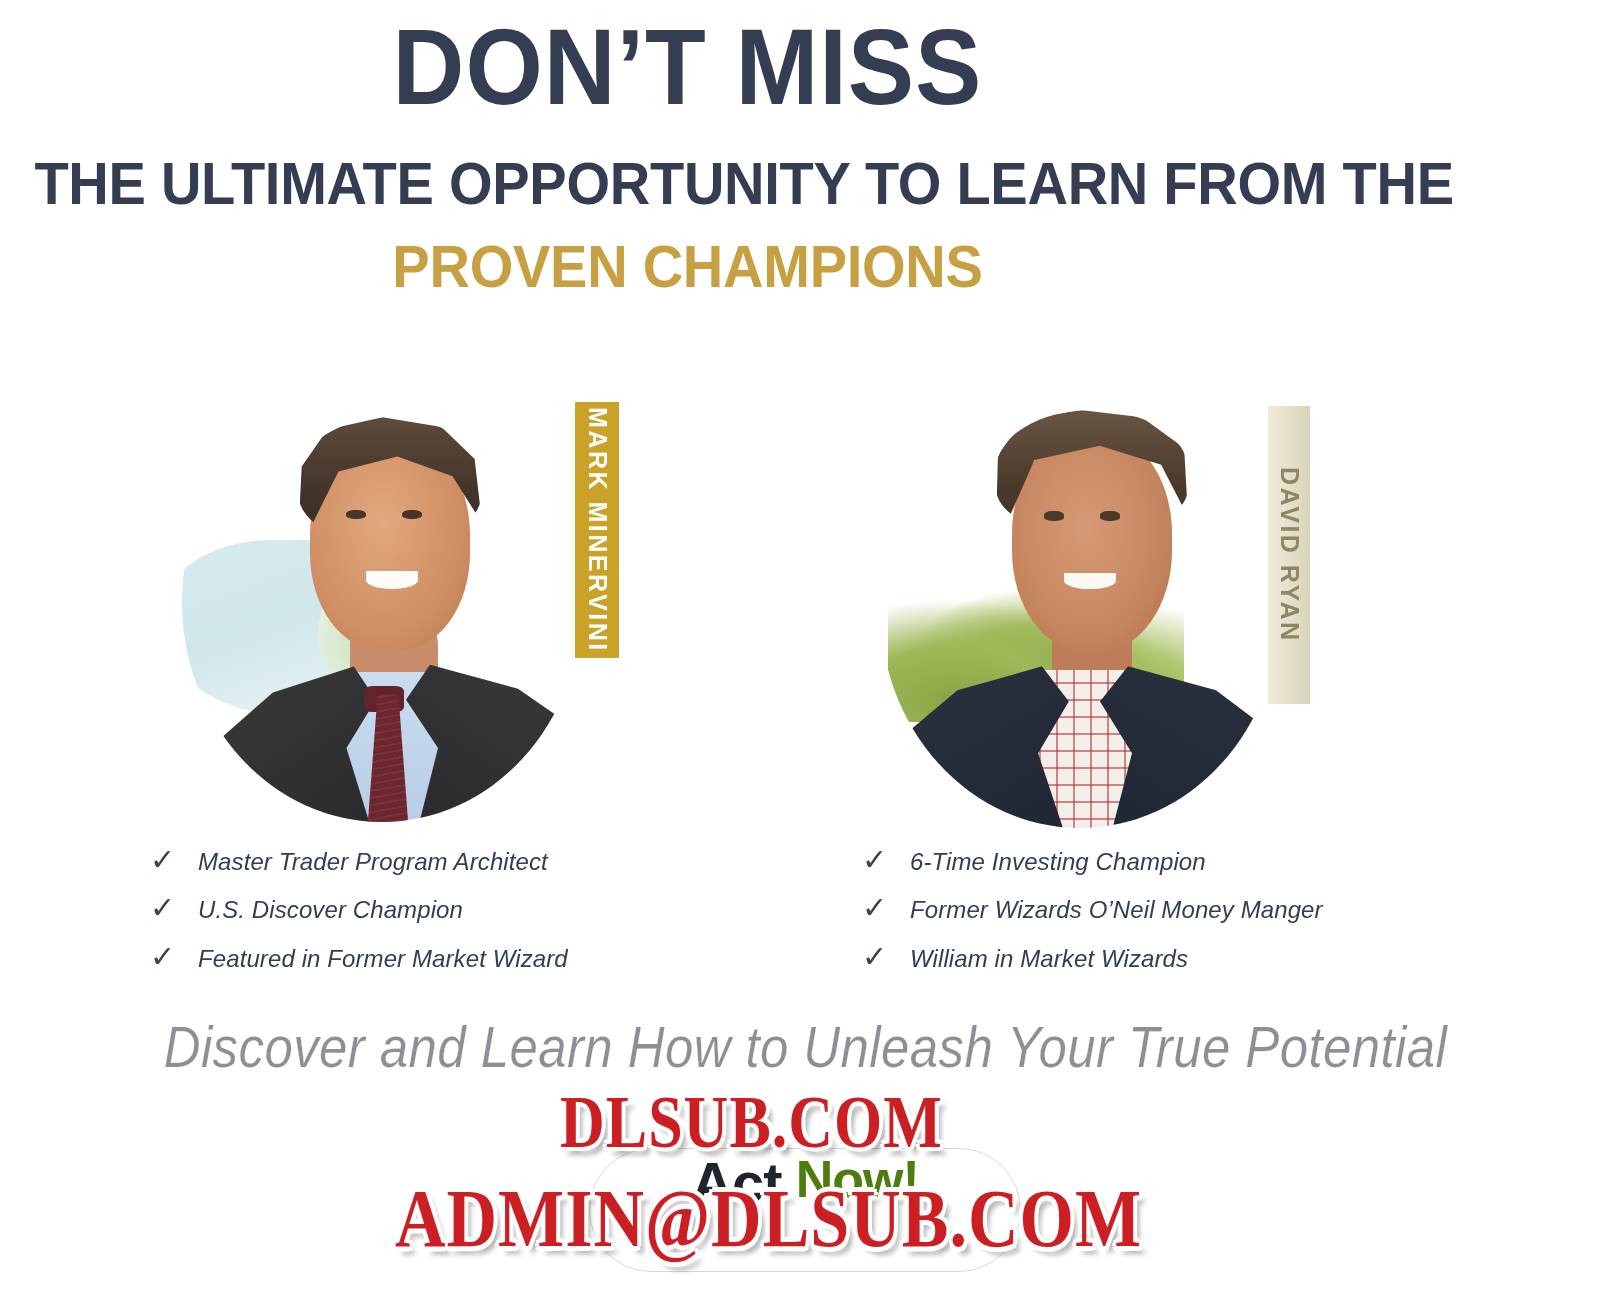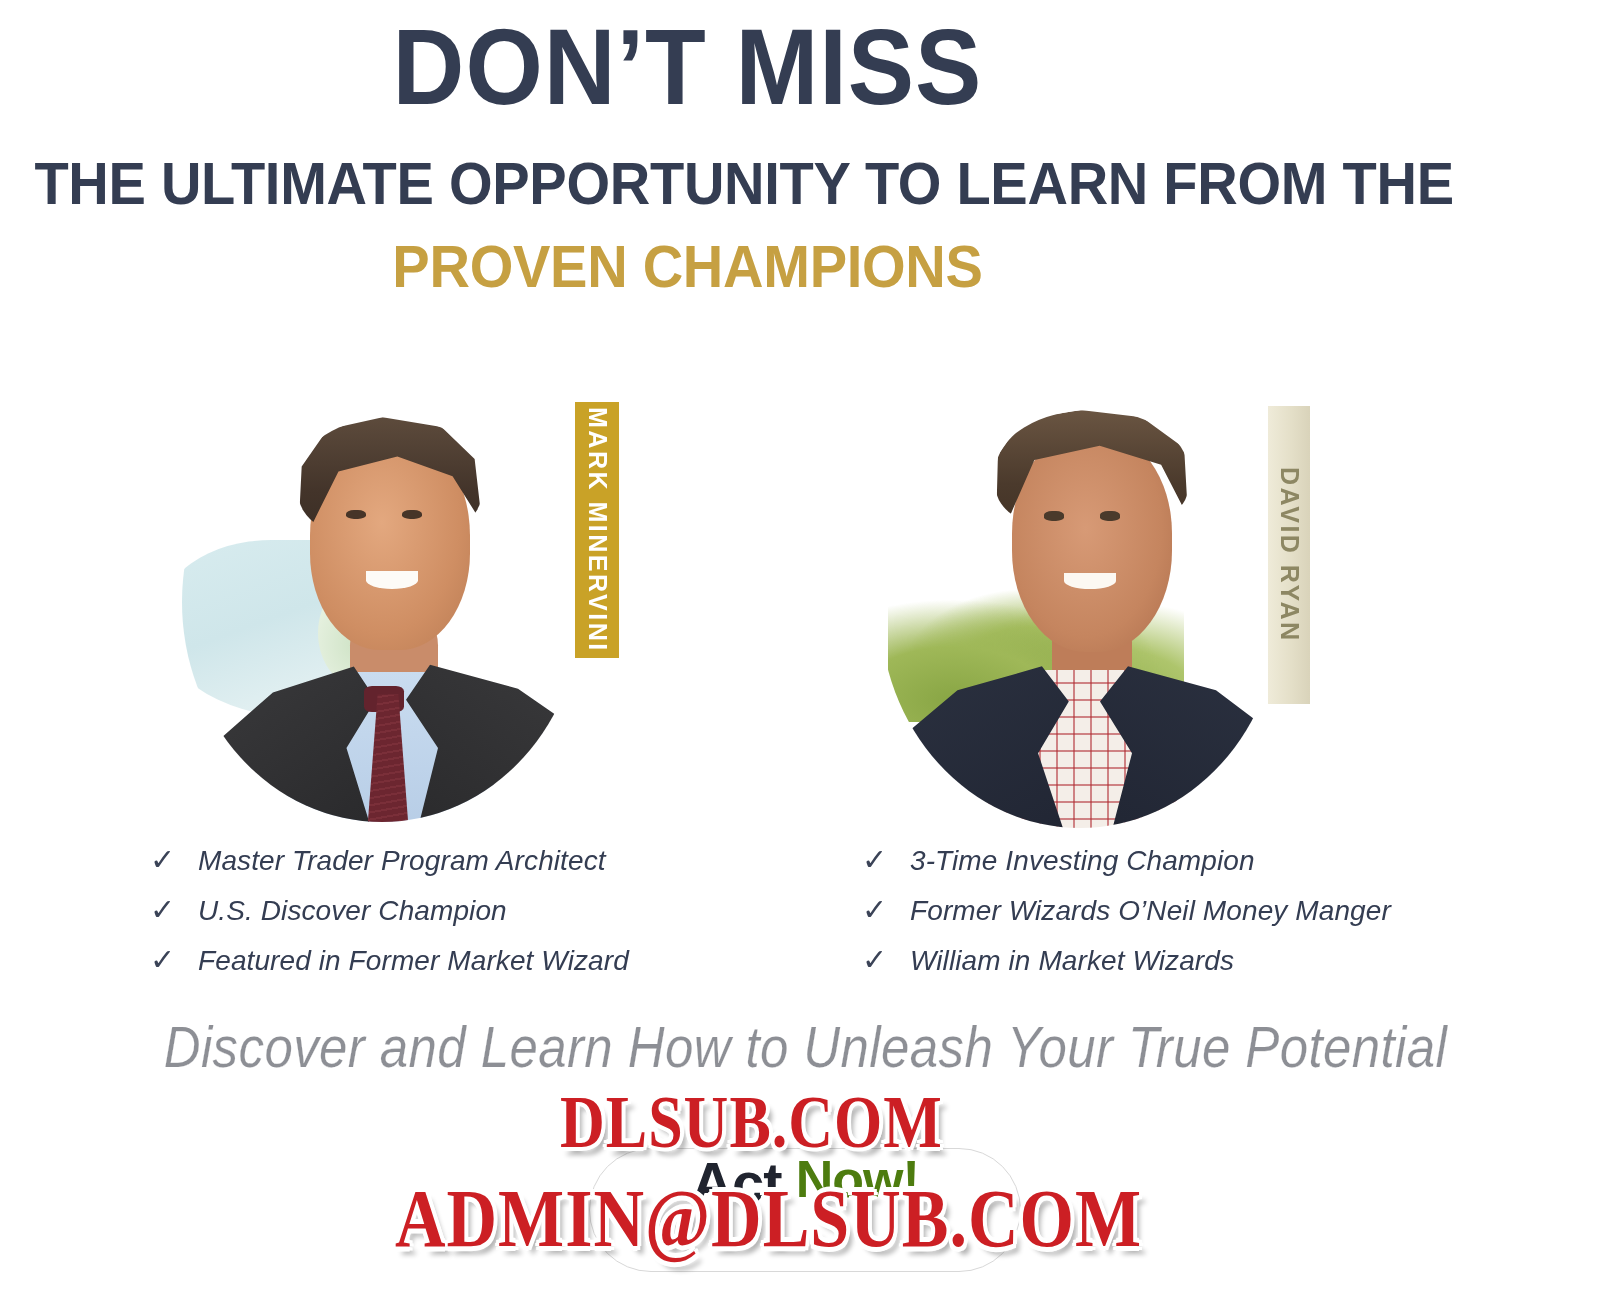--- a/index.html
+++ b/index.html
@@ -206,21 +206,21 @@
     color:#3b4357;
     font-size:30px;
     width:48px;
     flex:0 0 48px;
     font-weight:300;
     line-height:1;
   }
   .btext{
     font-family:"Liberation Sans", sans-serif;
     font-style:italic;
-    font-size:28px;
+    font-size:24px;
     color:#343d52;
     line-height:1.1;
     letter-spacing:0.1px;
   }
 
   
   .tagline{
     position:absolute; left:0; top:1018px; width:1611px;
     text-align:center;
     font-family:"Liberation Sans", sans-serif;
@@ -331,21 +331,21 @@
   </div>
   <div class="bullet">
     <span class="check">✓</span>
     <span class="btext">Featured in Former Market Wizard</span>
   </div>
 </div>
 
 <div class="bullets bullets-right">
   <div class="bullet">
     <span class="check">✓</span>
-    <span class="btext">3-Time Investing Champion</span>
+    <span class="btext">6-Time Investing Champion</span>
   </div>
   <div class="bullet">
     <span class="check">✓</span>
     <span class="btext">Former Wizards O’Neil Money Manger</span>
   </div>
   <div class="bullet">
     <span class="check">✓</span>
     <span class="btext">William in Market Wizards</span>
   </div>
 </div>

